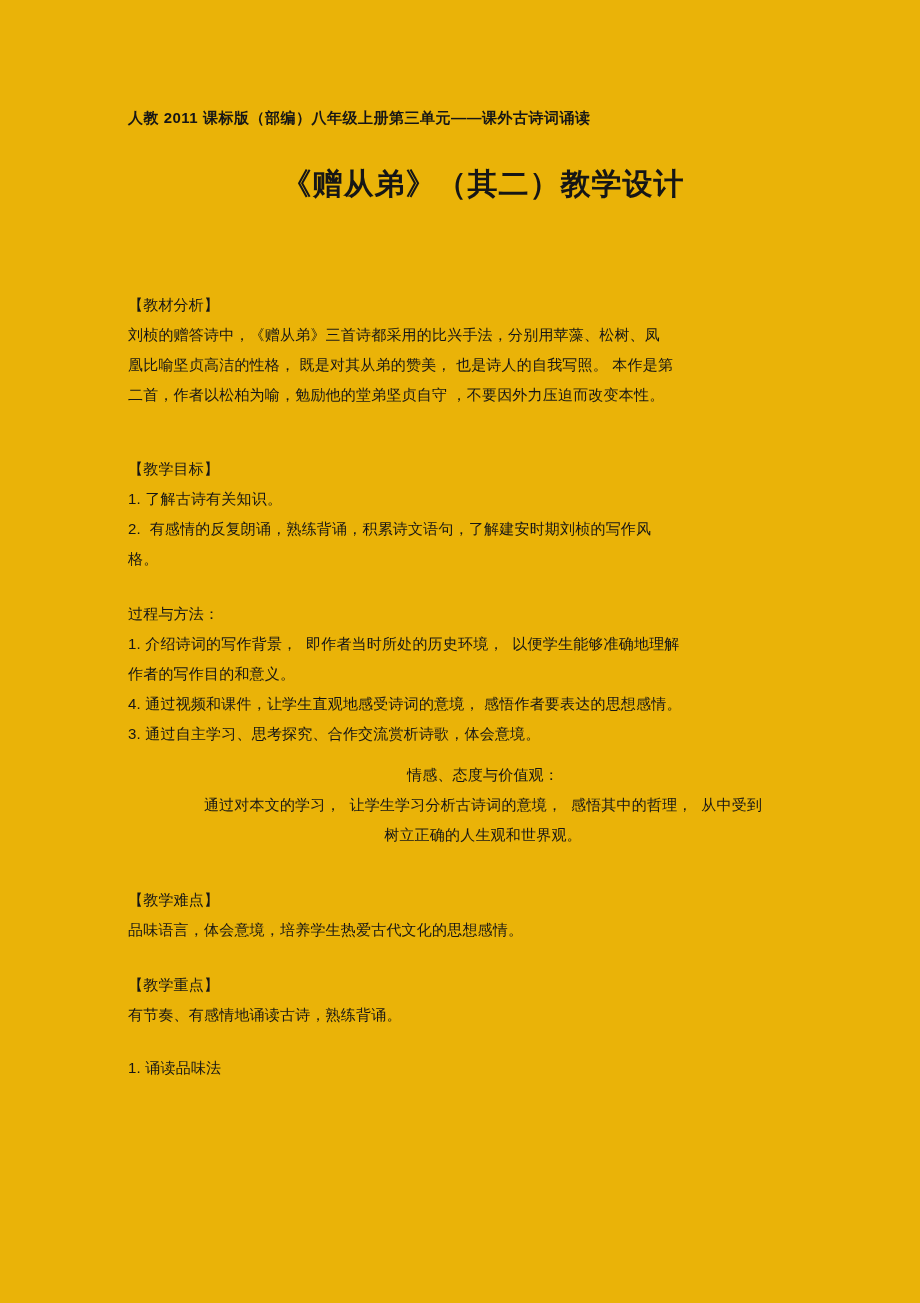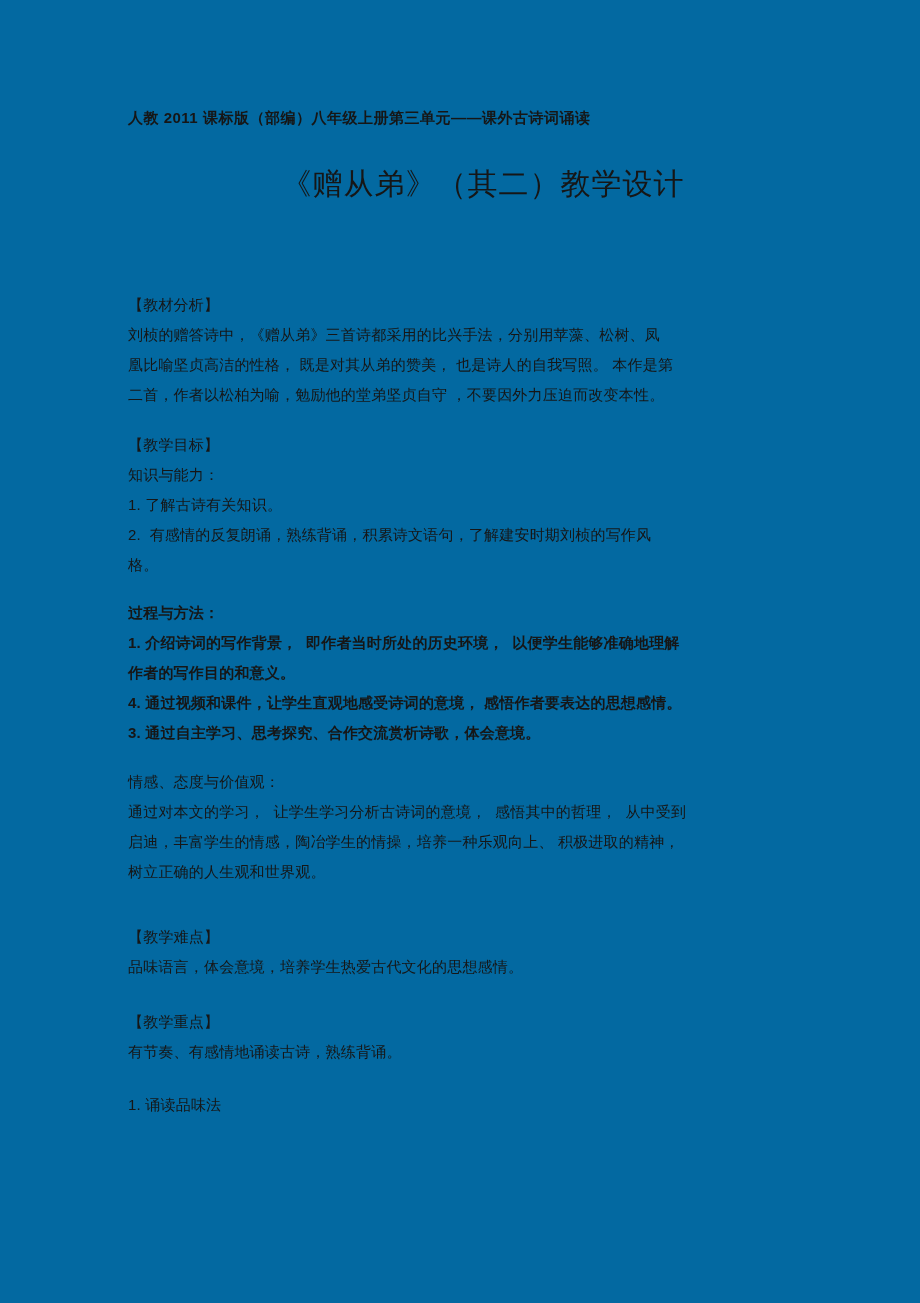--- a/index.html
+++ b/index.html
@@ -13,43 +13,43 @@
     font-family: "Liberation Sans", "DejaVu Sans", sans-serif;
     color: #161616;
     overflow: hidden;
   }
   .page {
     position: relative;
     box-sizing: border-box;
     width: 920px;
     height: 1303px;
     padding: 108px 82px 0 128px;
-    background: #0369a1;
+    background: #eab308;
   }
   .doc-header {
     font-size: 15px;
     line-height: 20px;
     font-weight: 700;
     letter-spacing: 0.5px;
     white-space: pre;
   }
   .doc-title {
     margin-top: 35px;
     font-size: 30px;
     line-height: 42px;
-    font-weight: 400;
+    font-weight: 700;
     text-align: center;
     letter-spacing: 1px;
     white-space: pre;
   }
   .block { margin-top: 30px; }
   .block.b0 { margin-top: 85px; }
-  .block.b1 { margin-top: 20px; }
-  .block.b2 { margin-top: 18px; font-weight: bold; }
-  .block.b3 { margin-top: 19px; }
+  .block.b1 { margin-top: 44px; }
+  .block.b2 { margin-top: 25px; }
+  .block.b3 { margin-top: 11px; text-align: center; }
   .block.b4 { margin-top: 25px; }
   .block.b5 { margin-top: 35px; }
   .block.b6 { margin-top: 23px; }
   .line {
     font-size: 15px;
     line-height: 30px;
     white-space: pre;
     letter-spacing: 0.2px;
   }
 </style>
@@ -64,38 +64,36 @@
 
   <div class="block b0">
     <div class="line">【教材分析】</div>
     <div class="line">刘桢的赠答诗中，《赠从弟》三首诗都采用的比兴手法，分别用苹藻、松树、凤</div>
     <div class="line">凰比喻坚贞高洁的性格， 既是对其从弟的赞美， 也是诗人的自我写照。 本作是第</div>
     <div class="line">二首，作者以松柏为喻，勉励他的堂弟坚贞自守 ，不要因外力压迫而改变本性。</div>
   </div>
 
   <div class="block b1">
     <div class="line">【教学目标】</div>
-    <div class="line">知识与能力：</div>
     <div class="line">1. 了解古诗有关知识。</div>
     <div class="line">2.  有感情的反复朗诵，熟练背诵，积累诗文语句，了解建安时期刘桢的写作风</div>
     <div class="line">格。</div>
   </div>
 
   <div class="block b2">
     <div class="line">过程与方法：</div>
     <div class="line">1. 介绍诗词的写作背景，  即作者当时所处的历史环境，  以便学生能够准确地理解</div>
     <div class="line">作者的写作目的和意义。</div>
     <div class="line">4. 通过视频和课件，让学生直观地感受诗词的意境， 感悟作者要表达的思想感情。</div>
     <div class="line">3. 通过自主学习、思考探究、合作交流赏析诗歌，体会意境。</div>
   </div>
 
   <div class="block b3">
     <div class="line">情感、态度与价值观：</div>
     <div class="line">通过对本文的学习，  让学生学习分析古诗词的意境，  感悟其中的哲理，  从中受到</div>
-    <div class="line">启迪，丰富学生的情感，陶冶学生的情操，培养一种乐观向上、 积极进取的精神，</div>
     <div class="line">树立正确的人生观和世界观。</div>
   </div>
 
   <div class="block b5">
     <div class="line">【教学难点】</div>
     <div class="line">品味语言，体会意境，培养学生热爱古代文化的思想感情。</div>
   </div>
 
   <div class="block b4">
     <div class="line">【教学重点】</div>

